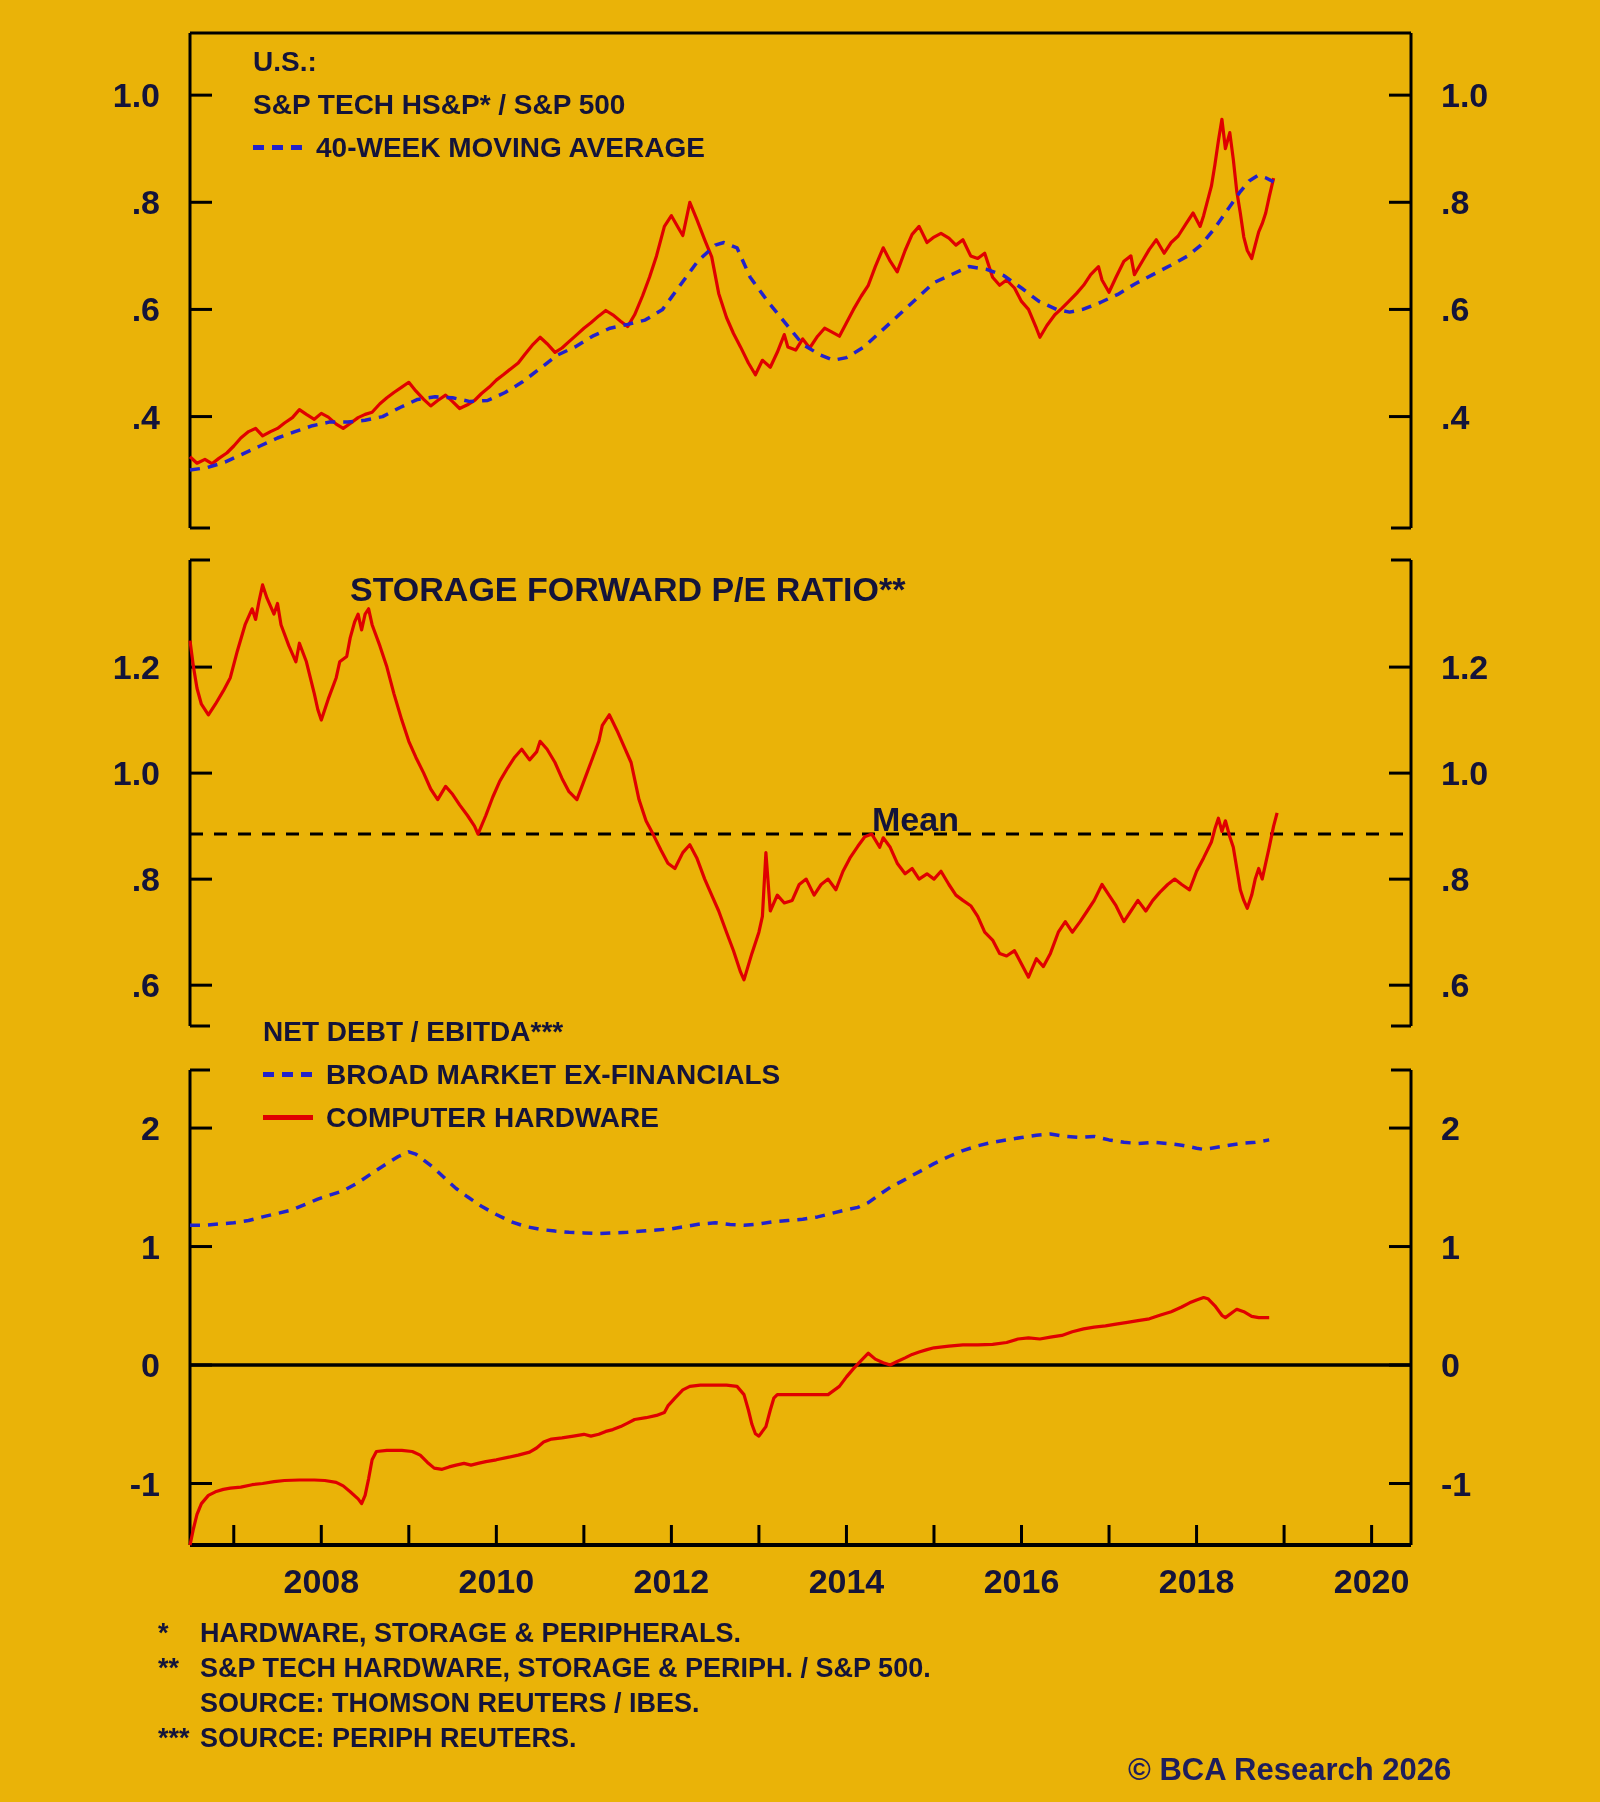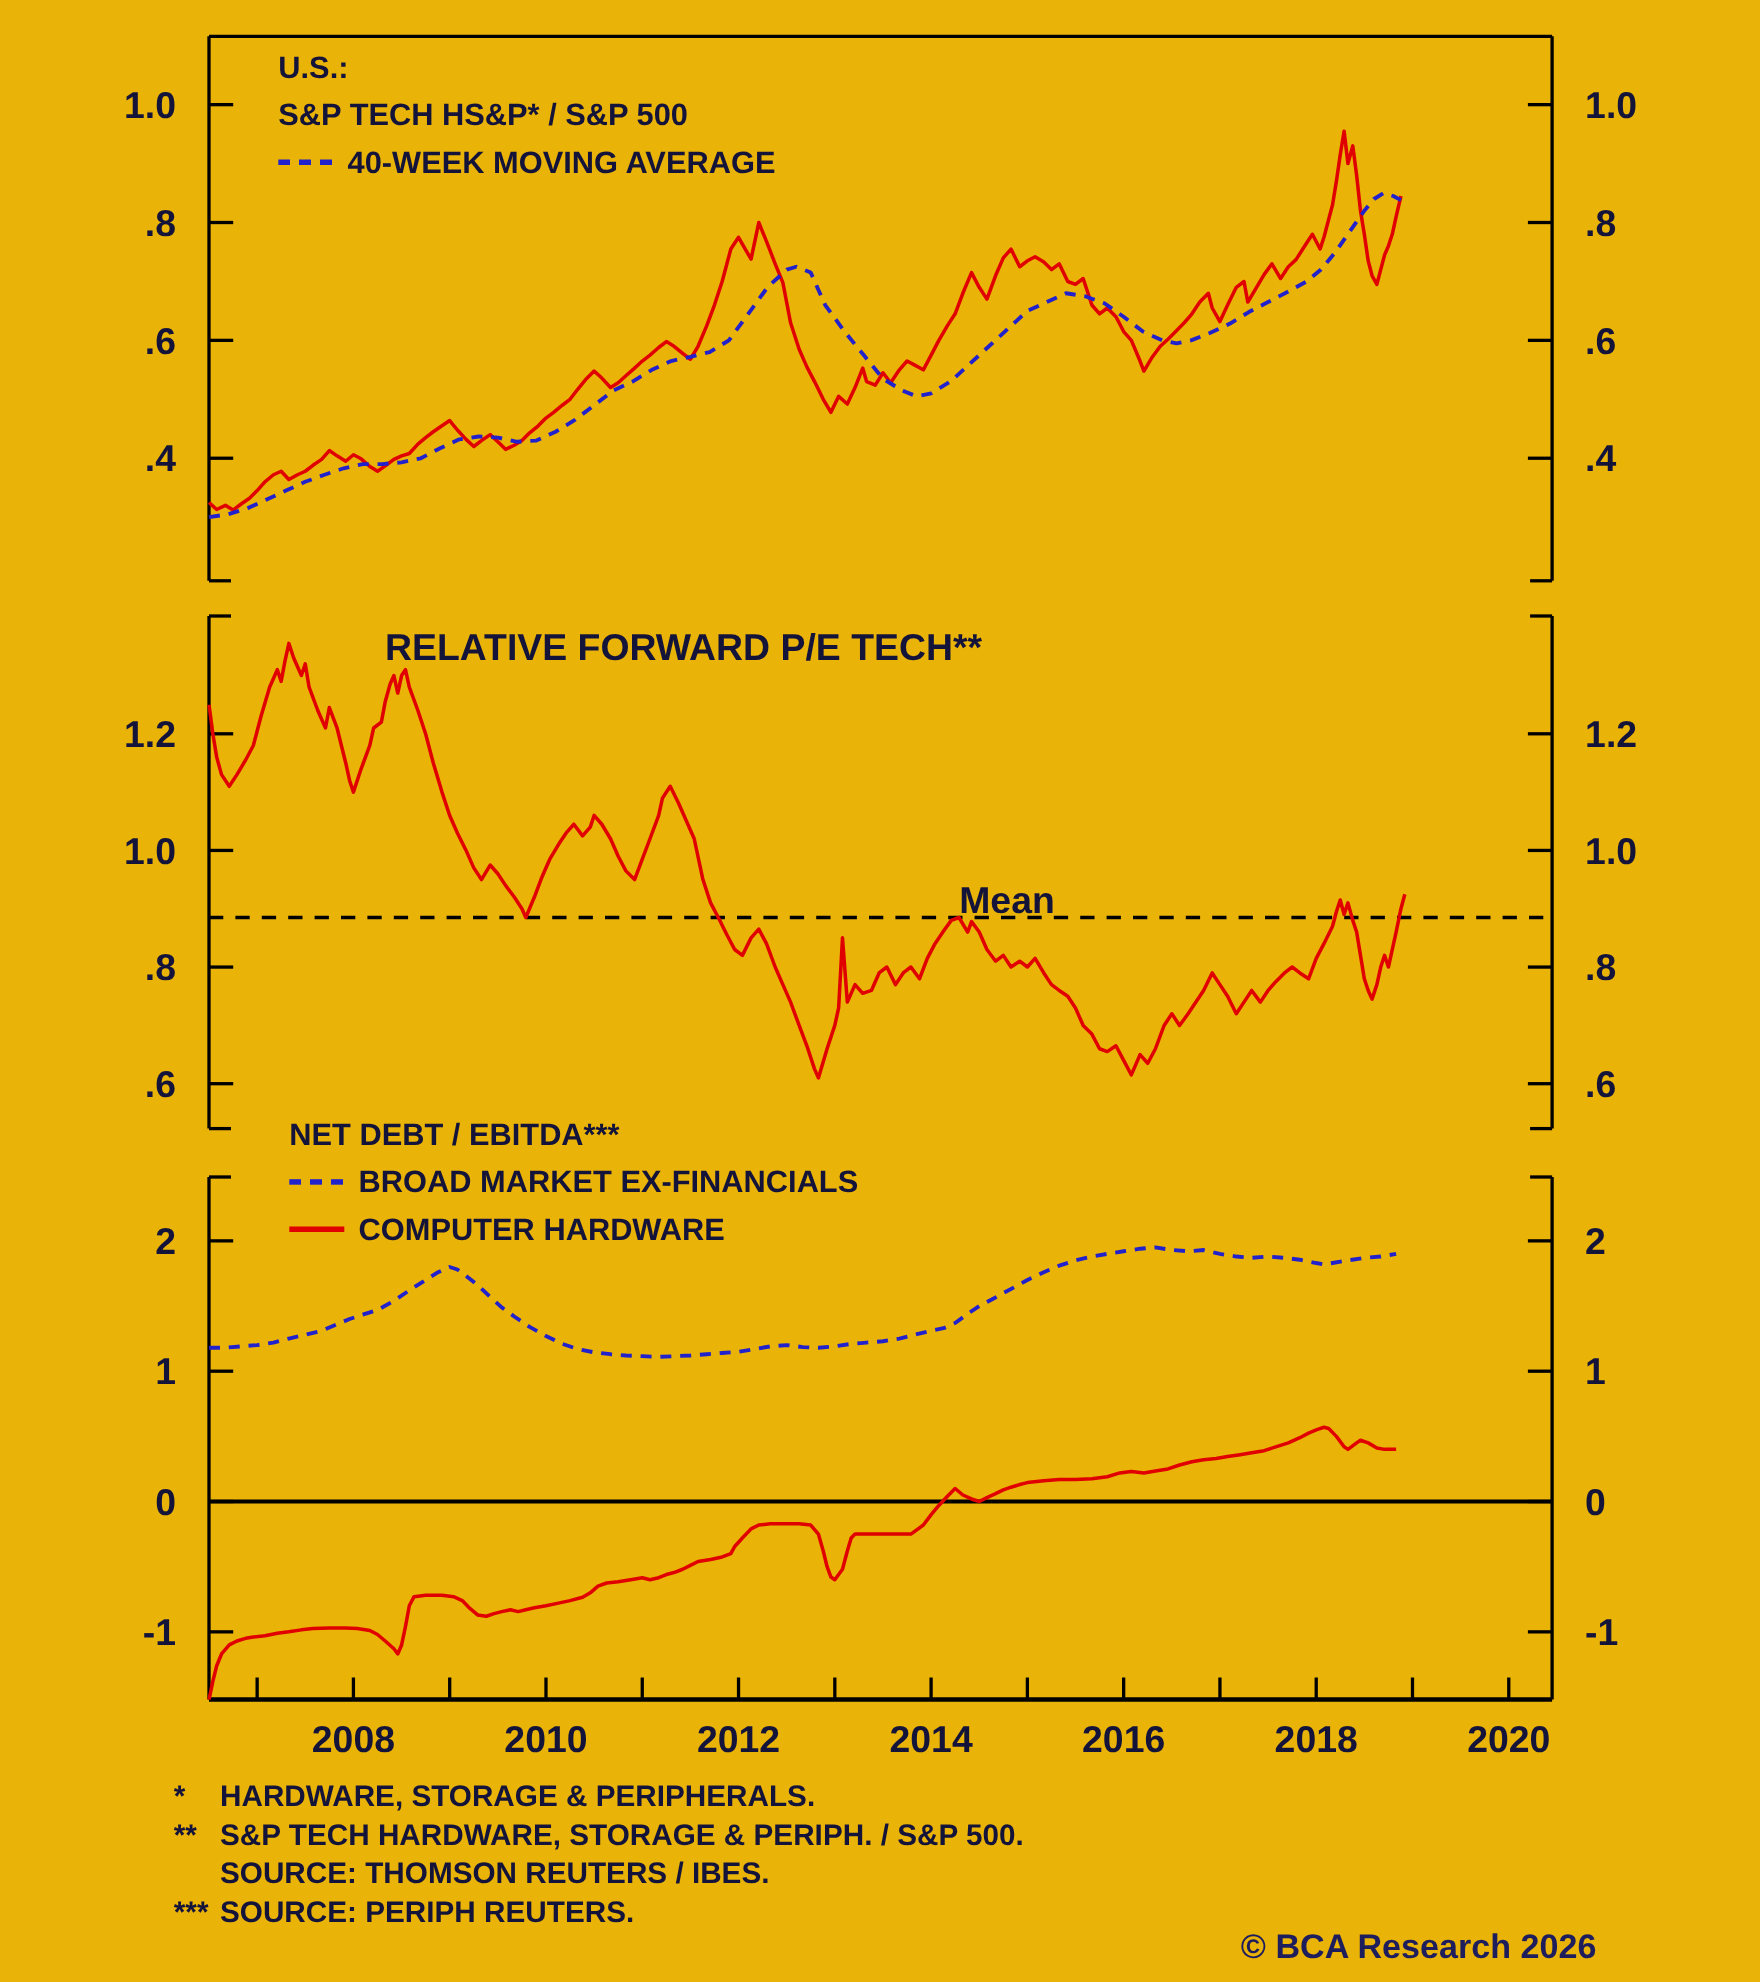--- a/index.html
+++ b/index.html
@@ -119,21 +119,21 @@
 
   <div id="legend-top" class="txt lg">
     <div>U.S.:</div>
     <div>S&amp;P TECH HS&amp;P* / S&amp;P 500</div>
     <div class="legend-row">
       <span class="swatch dash-swatch" style="background: repeating-linear-gradient(90deg, rgb(34, 34, 204) 0px, rgb(34, 34, 204) 11px, transparent 11px, transparent 19px);"></span>
       <span>40-WEEK MOVING AVERAGE</span>
     </div>
   </div>
 
-  <div id="mid-title" class="txt">RELATIVE FORWARD P/E TECH**</div>
+  <div id="mid-title" class="txt">STORAGE FORWARD P/E RATIO**</div>
   <div id="mean-label" class="txt">Mean</div>
 
   <div id="legend-bottom" class="txt lg">
     <div>NET DEBT / EBITDA***</div>
     <div class="legend-row">
       <span class="swatch dash-swatch" style="background: repeating-linear-gradient(90deg, rgb(34, 34, 204) 0px, rgb(34, 34, 204) 11px, transparent 11px, transparent 19px);"></span>
       <span>BROAD MARKET EX-FINANCIALS</span>
     </div>
     <div class="legend-row">
       <span class="swatch solid-swatch" style="background: rgb(224, 0, 0);"></span>

